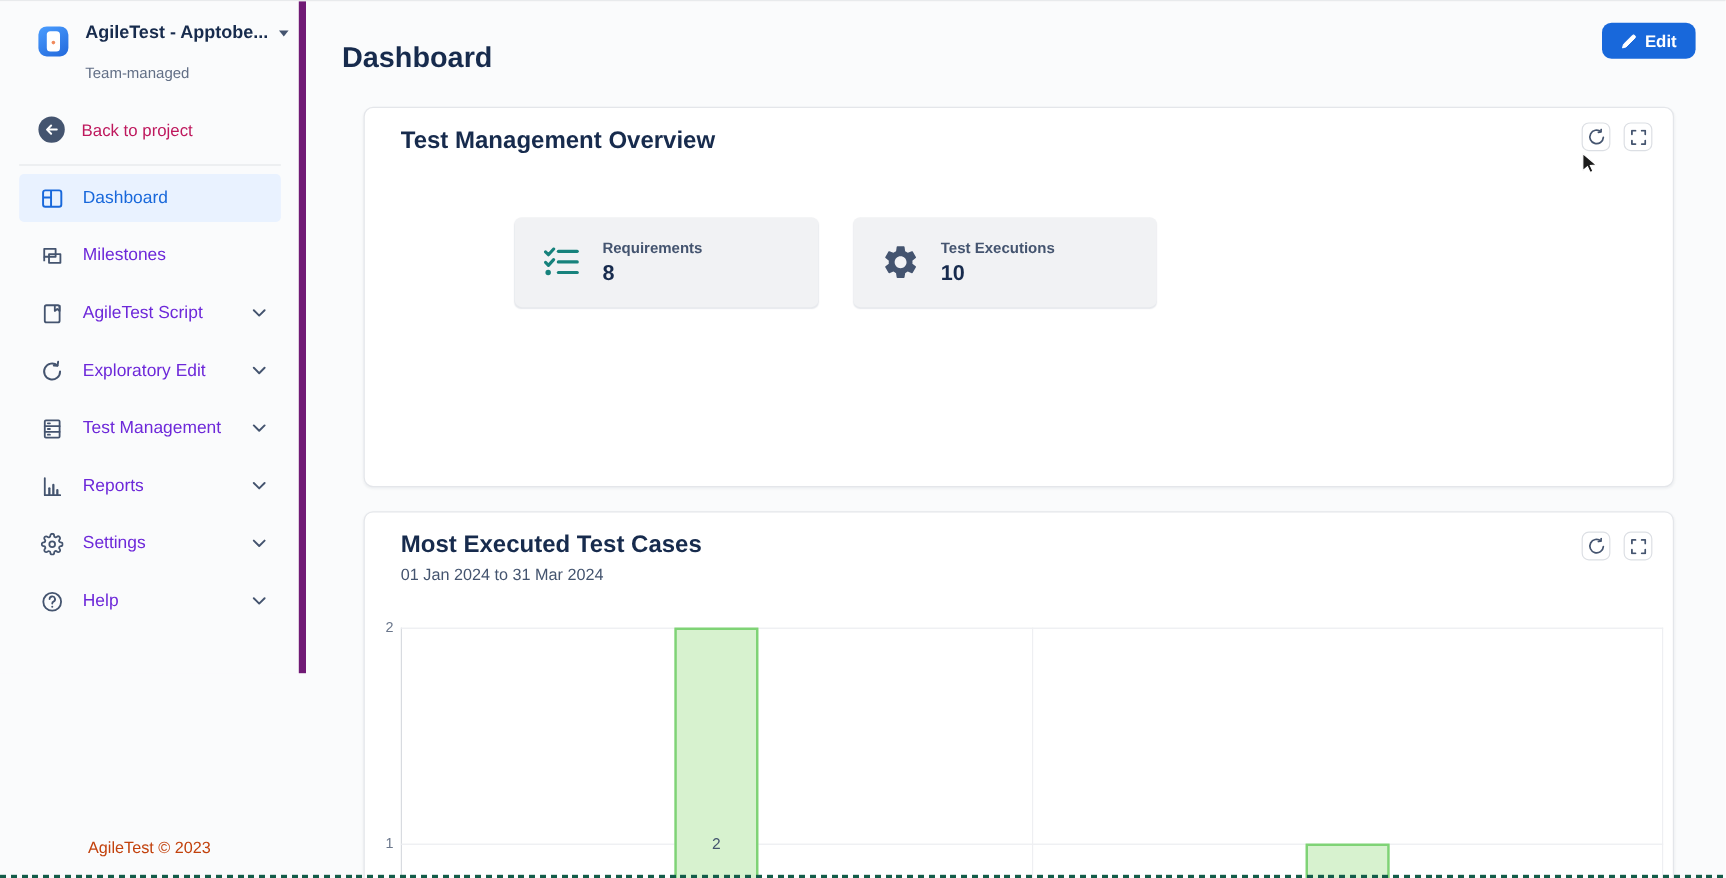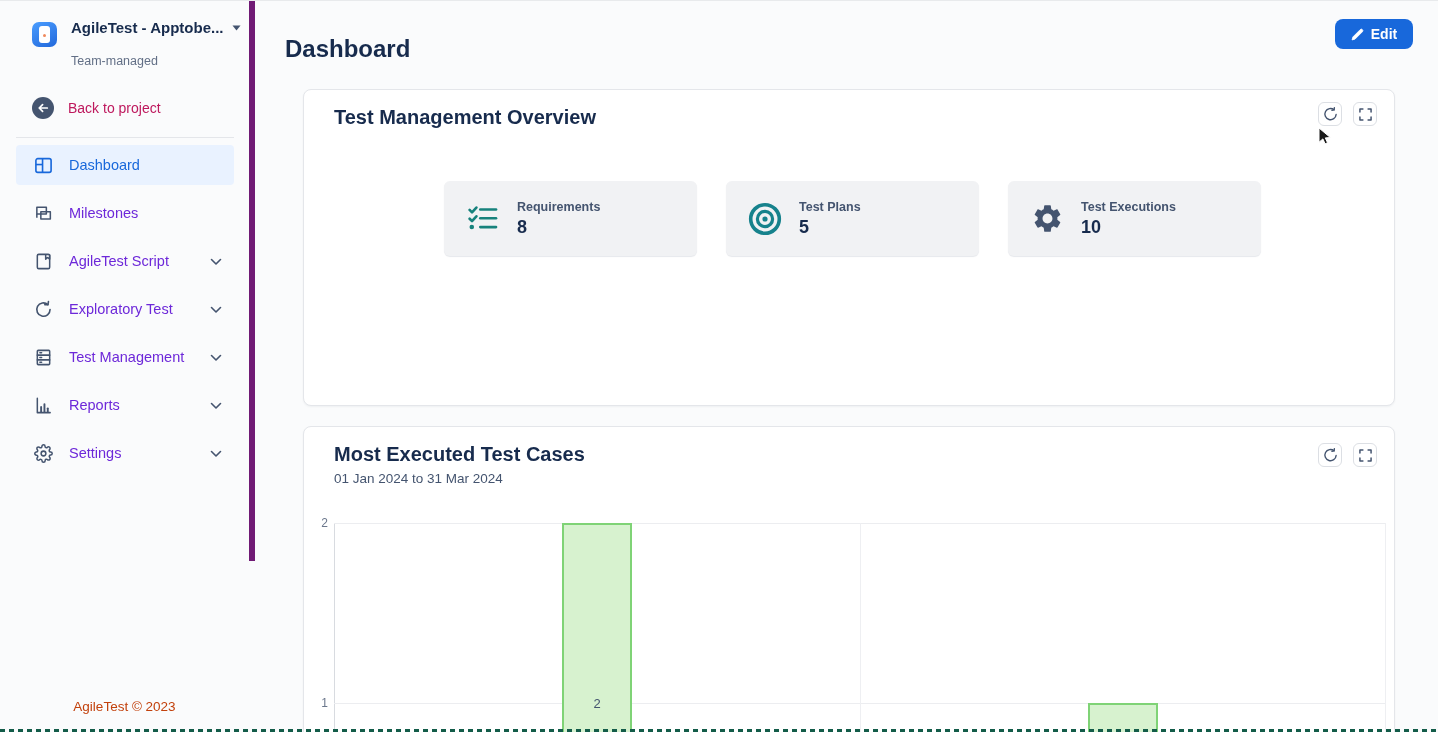--- a/index.html
+++ b/index.html
@@ -43,21 +43,21 @@
   .card{position:absolute;left:303px;width:1092px;background:#fff;border:1px solid #E4E6EA;
     border-radius:8px;box-shadow:0 1px 2px rgba(9,30,66,0.05);box-sizing:border-box;}
   .card-title{position:absolute;left:18px;top:16px;font-size:20px;font-weight:700;color:#172B4D;margin-left:12px;}
   .card-subtitle{position:absolute;left:30px;top:44px;font-size:13.5px;color:#44546F;}
   .icon-btn{position:absolute;top:12px;width:24px;height:24px;background:#fff;border:1px solid #DCDFE4;
     border-radius:6px;display:flex;align-items:center;justify-content:center;cursor:pointer;padding:0;}
   .icon-btn.refresh{left:1014px;}
   .icon-btn.expand{left:1049px;}
   #card2 .icon-btn{top:16px;}
   
-  .tiles{position:absolute;left:140px;top:91px;display:grid;
+  .tiles{position:absolute;left:125px;top:91px;display:grid;
     grid-template-columns:repeat(3,253px);gap:40px 29px;}
   .tile{width:253px;height:75px;background:#F1F2F4;border-radius:6px;
     box-shadow:0 1px 1px rgba(9,30,66,0.10);display:flex;align-items:center;
     padding-left:21px;box-sizing:border-box;cursor:pointer;}
   .tile .t-icon{width:36px;height:36px;display:flex;align-items:center;justify-content:center;flex:0 0 auto;}
   .tile .t-text{margin-left:16px;display:flex;flex-direction:column;gap:3px;}
   .tile .t-label{font-size:12.5px;font-weight:600;color:#44546F;}
   .tile .t-value{font-size:18px;font-weight:700;color:#172B4D;}
   
   .plot{position:absolute;left:30px;top:96px;width:1052px;height:360px;}
@@ -145,21 +145,21 @@
       </span>
     </div>
 
     <div class="nav-item">
       <span class="ni-icon">
         <svg width="19" height="19" viewBox="0 0 20 20" fill="none" stroke="#44546F" stroke-width="1.7" stroke-linecap="round">
           <path d="M14.6 4.9 A7 7 0 1 0 16.9 10"></path>
           <path d="M15.2 1.6 L14.7 5 L11.4 4.9" stroke-linejoin="round"></path>
         </svg>
       </span>
-      <span class="ni-label">Exploratory Test</span>
+      <span class="ni-label">Exploratory Edit</span>
       <span class="chev">
         <svg width="12" height="8" viewBox="0 0 12 8">
             <polyline points="1.5,1.5 6,6 10.5,1.5" fill="none" stroke="#44546F" stroke-width="1.6" stroke-linecap="round" stroke-linejoin="round"></polyline>
           </svg>
       </span>
     </div>
 
     <div class="nav-item">
       <span class="ni-icon">
         <svg width="19" height="19" viewBox="0 0 20 20" fill="none" stroke="#44546F" stroke-width="1.6" stroke-linecap="round">
@@ -204,20 +204,35 @@
         </svg>
       </span>
       <span class="ni-label">Settings</span>
       <span class="chev">
         <svg width="12" height="8" viewBox="0 0 12 8">
             <polyline points="1.5,1.5 6,6 10.5,1.5" fill="none" stroke="#44546F" stroke-width="1.6" stroke-linecap="round" stroke-linejoin="round"></polyline>
           </svg>
       </span>
     </div>
 
+    <div class="nav-item">
+      <span class="ni-icon">
+        <svg width="19" height="19" viewBox="0 0 20 20" fill="none" stroke="#44546F" stroke-width="1.6" stroke-linecap="round">
+          <circle cx="10" cy="10" r="7.8"></circle>
+          <path d="M7.7 7.6 a2.4 2.4 0 1 1 3.4 2.3 c-.75 .35 -1.05 .8 -1.05 1.6"></path>
+          <circle cx="10.05" cy="14.3" r="0.9" fill="#44546F" stroke="none"></circle>
+        </svg>
+      </span>
+      <span class="ni-label">Help</span>
+      <span class="chev">
+        <svg width="12" height="8" viewBox="0 0 12 8">
+            <polyline points="1.5,1.5 6,6 10.5,1.5" fill="none" stroke="#44546F" stroke-width="1.6" stroke-linecap="round" stroke-linejoin="round"></polyline>
+          </svg>
+      </span>
+    </div>
   </div>
 
   <div class="sb-footer">AgileTest © 2023</div>
 </div>
 
 <h1 class="page-title">Dashboard</h1>
 
 <button class="edit-btn">
   <svg width="13" height="13" viewBox="0 0 24 24">
     <path d="M17 3a2.8 2.8 0 1 1 4 4L7.5 20.5 2 22l1.5-5.5z" fill="#fff" stroke="#fff" stroke-width="1.5" stroke-linejoin="round"></path>
@@ -256,33 +271,20 @@
           <circle cx="3.2" cy="19.4" r="2.1" fill="#17827C" stroke="none"></circle>
         </svg>
       </span>
       <span class="t-text">
         <span class="t-label">Requirements</span>
         <span class="t-value">8</span>
       </span>
     </div>
 
 
-    <div class="tile">
-      <span class="t-icon">
-        <svg width="34" height="34" viewBox="0 0 34 34" fill="none">
-          <circle cx="17" cy="17" r="14.3" stroke="#16828C" stroke-width="3.6"></circle>
-          <circle cx="17" cy="17" r="7.6" stroke="#16828C" stroke-width="3.2"></circle>
-          <circle cx="17" cy="17" r="2.6" fill="#16828C"></circle>
-        </svg>
-      </span>
-      <span class="t-text">
-        <span class="t-label">Test Plans</span>
-        <span class="t-value">5</span>
-      </span>
-    </div>
 
     <div class="tile">
       <span class="t-icon">
         <svg width="33" height="33" viewBox="0 0 24 24">
           <path fill="#44546F" d="M19.14,12.94c0.04-0.3,0.06-0.61,0.06-0.94c0-0.32-0.02-0.64-0.07-0.94l2.03-1.58c0.18-0.14,0.23-0.41,0.12-0.61 l-1.92-3.32c-0.12-0.22-0.37-0.29-0.59-0.22l-2.39,0.96c-0.5-0.38-1.03-0.7-1.62-0.94L14.4,2.81c-0.04-0.24-0.24-0.41-0.48-0.41 h-3.84c-0.24,0-0.43,0.17-0.47,0.41L9.25,5.35C8.66,5.59,8.12,5.92,7.63,6.29L5.24,5.33c-0.22-0.08-0.47,0-0.59,0.22L2.74,8.87 C2.62,9.08,2.66,9.34,2.86,9.48l2.03,1.58C4.84,11.36,4.8,11.69,4.8,12s0.02,0.64,0.07,0.94l-2.03,1.58 c-0.18,0.14-0.23,0.41-0.12,0.61l1.92,3.32c0.12,0.22,0.37,0.29,0.59,0.22l2.39-0.96c0.5,0.38,1.03,0.7,1.62,0.94l0.36,2.54 c0.05,0.24,0.24,0.41,0.48,0.41h3.84c0.24,0,0.44-0.17,0.47-0.41l0.36-2.54c0.59-0.24,1.13-0.56,1.62-0.94l2.39,0.96 c0.22,0.08,0.47,0,0.59-0.22l1.92-3.32c0.12-0.22,0.07-0.47-0.12-0.61L19.14,12.94z M12,15.6c-1.98,0-3.6-1.62-3.6-3.6 s1.62-3.6,3.6-3.6s3.6,1.62,3.6,3.6S13.98,15.6,12,15.6z"></path>
         </svg>
       </span>
       <span class="t-text">
         <span class="t-label">Test Executions</span>
         <span class="t-value">10</span>

